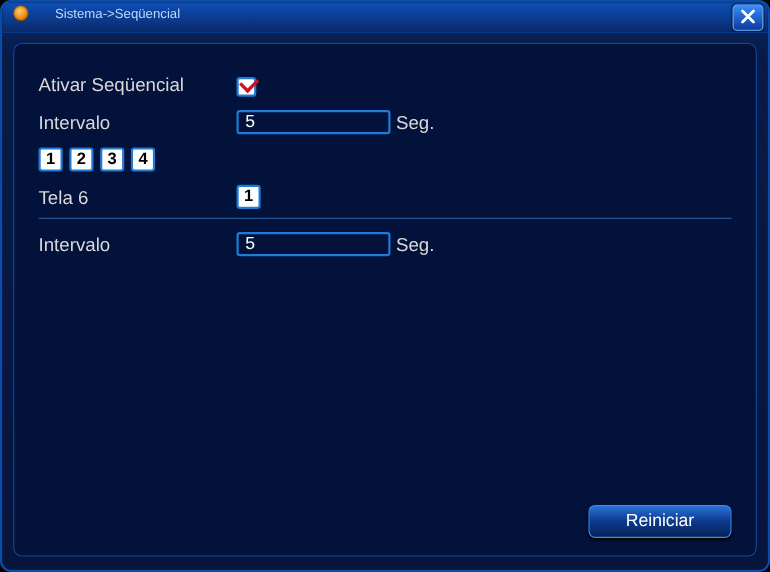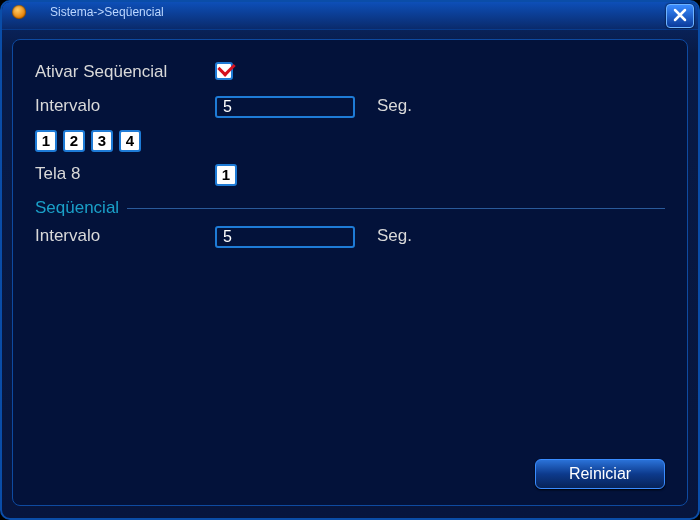--- a/index.html
+++ b/index.html
@@ -47,21 +47,21 @@
   
   .panel{
     position:absolute;left:10px;right:10px;top:37px;bottom:12px;
     background:#03123a;
     border:1px solid #0e4aa0;
     border-radius:8px;
     box-sizing:border-box;
     padding:22px 22px 14px 22px;
   }
   .row{
-    display:flex;align-items:flex-start;
+    display:flex;align-items:flex-end;
     margin-bottom:8px;
     min-height:26px;
   }
   .label{
     width:180px;
     color:#d9d9d9;
   }
   .section-label{
     color:#1aa0c8;
   }
@@ -87,21 +87,21 @@
   }
   
   .textbox{
     width:140px;height:22px;
     border:2px solid #1e7bd6;border-radius:3px;
     background:#03123a;color:#fff;
     font-size:16px;padding:0 6px;
     box-sizing:border-box;
   }
   .unit{
-    margin-left:22px;color:#d9d9d9;
+    margin-left:5px;color:#d9d9d9;
   }
   
   .btn-row{display:flex;gap:6px;}
   .chan-btn{
     width:22px;height:22px;
     background:#fff;color:#000;
     border:2px solid #1e7bd6;border-radius:3px;
     box-sizing:border-box;
     font-size:15px;font-weight:bold;
     text-align:center;line-height:18px;
@@ -154,28 +154,27 @@
     <div class="row">
       <div class="btn-row" id="tela1-buttons">
           <div class="chan-btn">1</div>
           <div class="chan-btn">2</div>
           <div class="chan-btn">3</div>
           <div class="chan-btn">4</div>
         </div>
     </div>
 
     <div class="row">
-      <div class="label">Tela 8</div>
+      <div class="label">Tela 6</div>
       <div class="btn-row" id="tela4-buttons">
           <div class="chan-btn">1</div>
         </div>
     </div>
 
     <div class="section-row">
-      <span class="section-label">Seqüencial</span>
       <div class="line"></div>
     </div>
 
     <div class="row">
       <div class="label">Intervalo</div>
       <input class="textbox" value="5" style="">
       <div class="unit">Seg.</div>
     </div>
 
 

